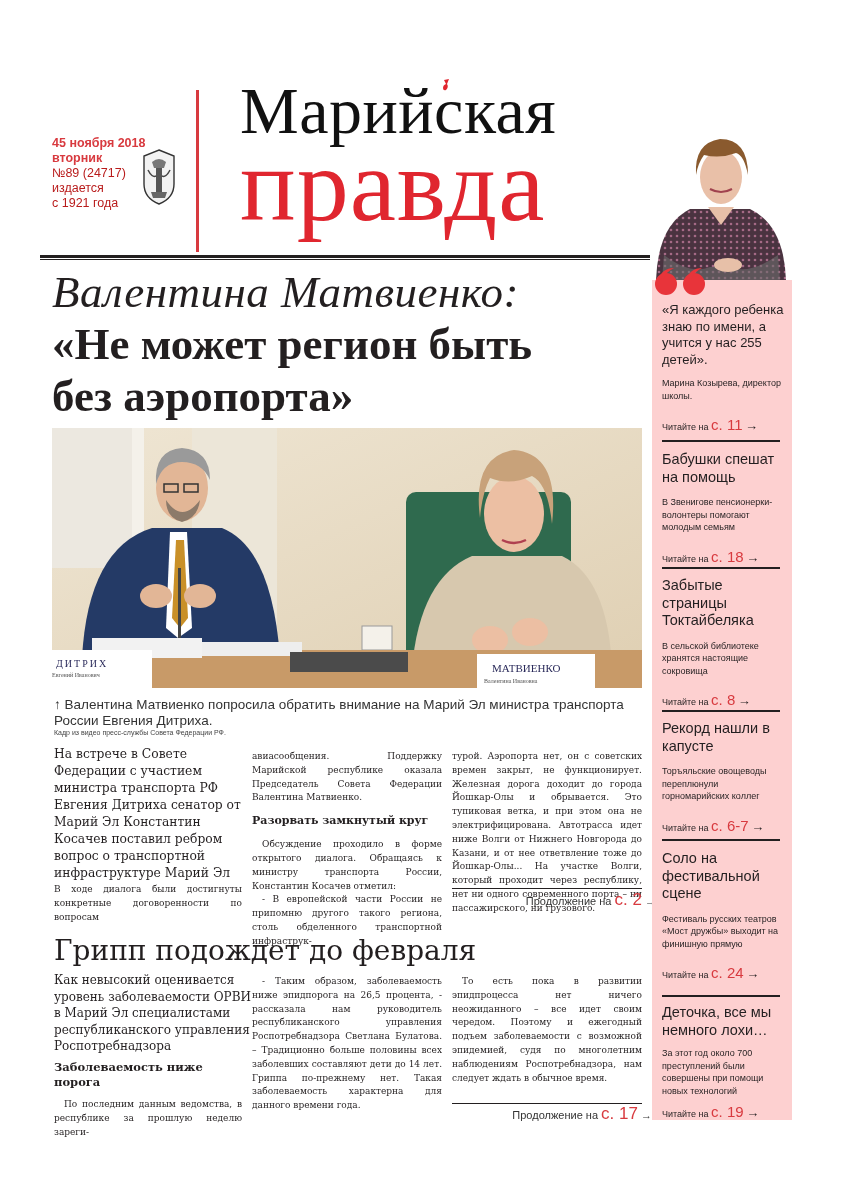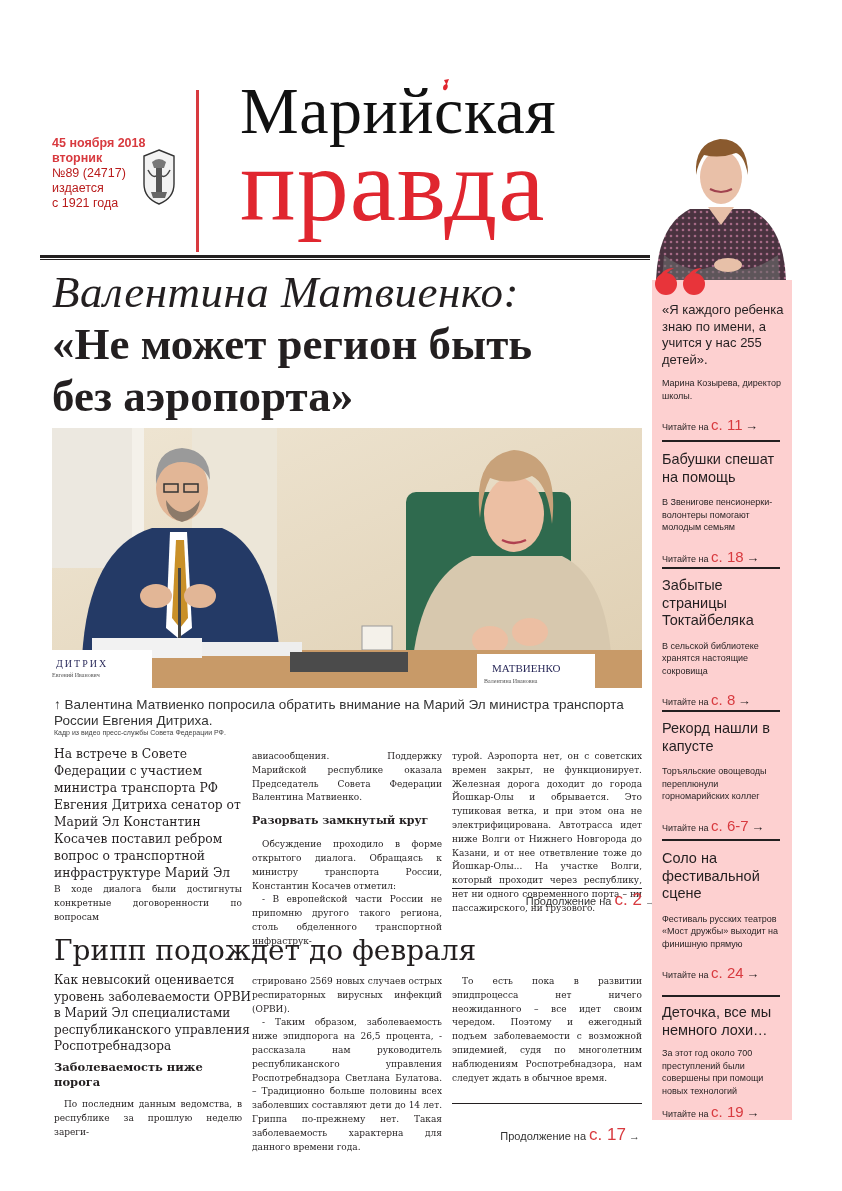--- a/index.html
+++ b/index.html
@@ -192,28 +192,27 @@
   <span>→</span>
 </div>
 
 <div class="abs h2">Грипп подождет до февраля</div>
 <div class="abs lede2">Как невысокий оценивается уровень заболеваемости ОРВИ в Марий Эл специалистами республиканского управления Роспотребнадзора</div>
 <div class="abs subhead2">Заболеваемость ниже порога</div>
 <div class="abs body-text col1b">
   <span class="indent">По последним данным ведомства, в республике за прошлую неделю зареги-</span>
 </div>
 <div class="abs body-text col2b">
-  <span style="display:block">стрировано 2569 новых случаев острых респираторных вирусных инфекций (ОРВИ).</span>
   <span class="indent">- Таким образом, заболеваемость ниже эпидпорога на 26,5 процента, - рассказала нам руководитель республиканского управления Роспотребнадзора Светлана Булатова. – Традиционно больше половины всех заболевших составляют дети до 14 лет. Гриппа по-прежнему нет. Такая заболеваемость характерна для данного времени года.</span>
 </div>
 <div class="abs body-text col3b">
   <span class="indent">То есть пока в развитии эпидпроцесса нет ничего неожиданного – все идет своим чередом. Поэтому и ежегодный подъем заболеваемости с возможной эпидемией, судя по многолетним наблюдениям Роспотребнадзора, нам следует ждать в обычное время.</span>
 </div>
 <div class="abs cont-rule" style="left:452px; top:1103px; width:190px;"></div>
-<div class="abs cont-line" style="left:452px; top:1104px; width:188px;margin-top:21px;">
+<div class="abs cont-line" style="left:464px; top:1104px; width:188px;">
   <span>Продолжение на</span>
   <span class="pg">с. 17</span>
   <span>→</span>
 </div>
 
 <div class="abs sidebar">
   <div class="sb-item" style="top:22px;">
     <div class="sb-quote">«Я каждого ребенка знаю по имени, а учится у нас 255 детей».</div>
     <div class="sb-author">Марина Козырева, директор школы.</div>
     <div class="sb-read">

